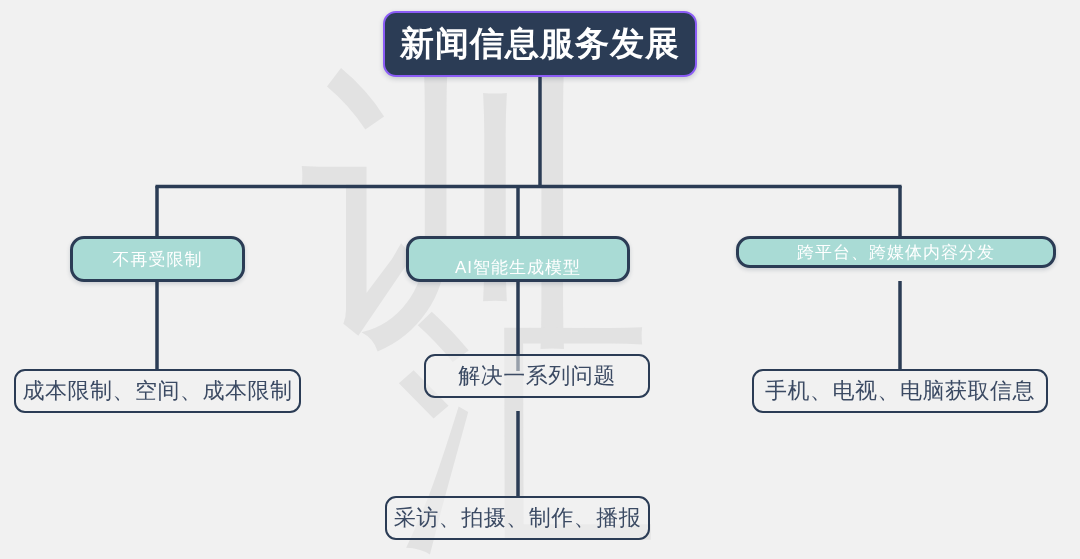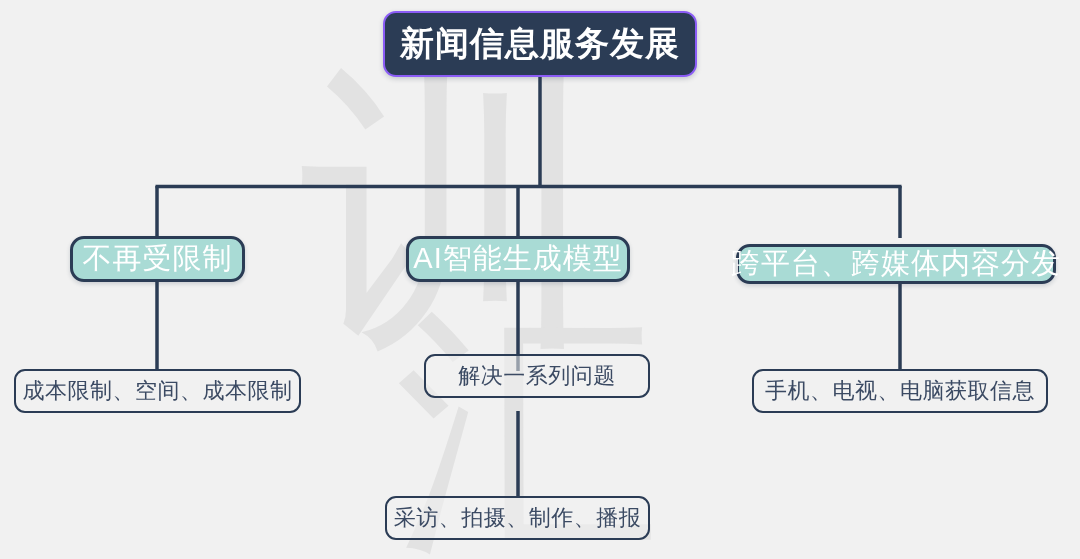--- a/index.html
+++ b/index.html
@@ -76,41 +76,41 @@
     font-weight: bold;
     letter-spacing: 1px;
     box-shadow: 0 2px 5px rgba(40,55,75,0.22);
   }
 
   .node-branch {
     background: #a9dbd5;
     border: 3px solid #2b3c55;
     border-radius: 14px;
     color: #ffffff;
-    font-size: 29px;
+    font-size: 17px;
     font-weight: 400;
     letter-spacing: 1px;
     box-shadow: 0 2px 4px rgba(40,55,75,0.18);
   }
 
   .node-leaf {
     background: rgba(241,241,241,0.55);
     border: 2px solid #2b3c55;
     border-radius: 11px;
     color: #3b4a63;
     font-size: 22px;
     font-weight: 400;
     letter-spacing: 0.5px;
   }
 
   
   #root-node      { left: 383px;  top: 11px;  width: 314px; height: 66px; }
   #branch-1       { left: 70px;   top: 236px; width: 175px; height: 46px; }
   #branch-2       { left: 406px;  top: 236px; width: 224px; height: 46px; align-items: flex-end; }
-  #branch-3       { left: 736px;  top: 244px; width: 320px; height: 40px; }
+  #branch-3       { left: 736px;  top: 236px; width: 320px; height: 32px; }
   #leaf-1         { left: 14px;   top: 369px; width: 287px; height: 44px; }
   #leaf-2         { left: 424px;  top: 354px; width: 226px; height: 44px; text-align: center; }
   #leaf-3         { left: 752px;  top: 369px; width: 296px; height: 44px; }
   #leaf-4         { left: 385px;  top: 496px; width: 265px; height: 44px; }
 </style>
 </head>
 <body>
 
 <div id="canvas">
 

